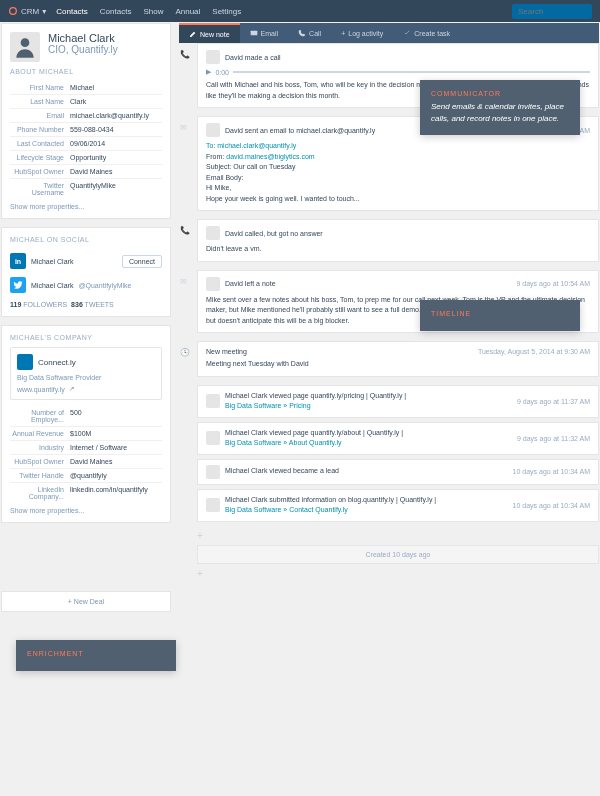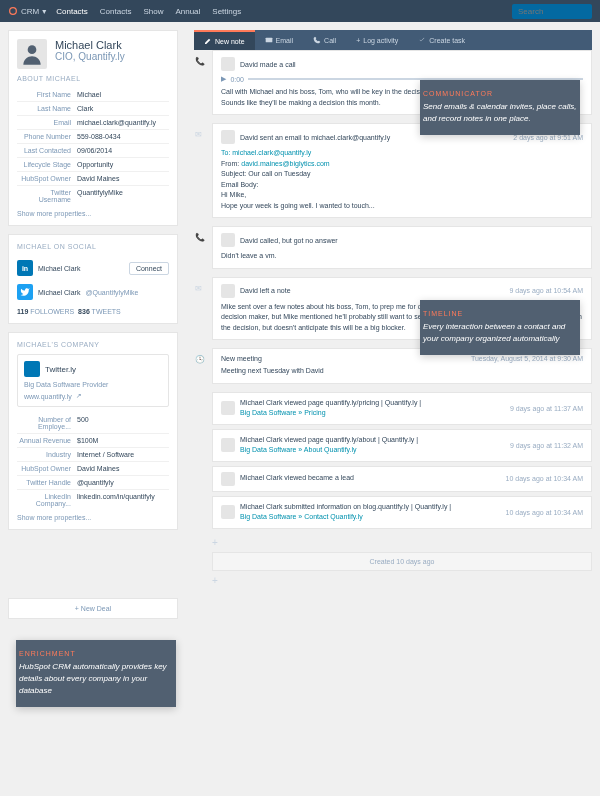--- a/index.html
+++ b/index.html
@@ -3,21 +3,21 @@
 <meta charset="utf-8">
 <style>
 *{margin:0;padding:0;box-sizing:border-box;font-family:-apple-system,Helvetica,Arial,sans-serif}
 body{background:#f0f0f0;font-size:8px;color:#333;width:600px}
 .topnav{background:#33475b;height:22px;display:flex;align-items:center;padding:0 8px;color:#cbd6e2;font-size:8px}
 .topnav .brand{display:flex;align-items:flex-end;margin-right:10px}
 .topnav .brand svg{width:10px;height:10px;margin-right:3px}
 .topnav .nav-item{margin-right:12px;cursor:pointer}
 .topnav .nav-item.active{color:#fff;font-weight:400}
 .topnav .search{margin-left:auto;background:#0369a1;border:none;color:#cbd6e2;padding:3px 6px;font-size:8px;width:80px;border-radius:2px}
-.page{display:flex;padding:8px;gap:16px}
+.page{display:flex;padding:1px;gap:8px}
 .left{width:170px}
 .right{flex:1;min-width:0}
 .card{background:#fff;border:1px solid #e5e5e5;padding:8px;margin-bottom:8px}
 .contact-header{display:flex;align-items:flex-start;gap:8px;margin-bottom:6px}
 .avatar{width:30px;height:30px;border-radius:2px;background:#e5e5e5;display:flex;align-items:center;justify-content:center}
 .avatar svg{width:26px;height:26px}
 .contact-name{font-size:11px;font-weight:500;color:#33475b}
 .contact-title{font-size:10px;color:#7c98b6}
 .sec-label{font-size:7px;letter-spacing:0.5px;color:#99acc2;text-transform:uppercase;margin-bottom:6px;font-weight:500}
 .prop-row{display:flex;padding:3px 0;border-bottom:1px solid #f0f0f0}
@@ -52,21 +52,21 @@
 .tl-author{font-size:7px;color:#33475b}
 .tl-time{margin-left:auto;font-size:7px;color:#99acc2}
 .tl-body{font-size:7px;color:#33475b;line-height:1.5}
 .tl-link{color:#0091ae}
 .tl-audio{display:flex;align-items:center;gap:4px;margin-bottom:4px;font-size:7px;color:#7c98b6}
 .tl-meeting-title{font-size:7px;color:#33475b}
 .view-item{background:#fff;border:1px solid #e5e5e5;padding:5px 8px;margin-bottom:4px;display:flex;align-items:center;gap:5px}
 .view-item .tl-body{flex:1}
 .created{background:#f5f5f5;border:1px solid #e5e5e5;padding:5px 8px;font-size:7px;color:#99acc2;text-align:center}
 .plus-row{padding:4px 0;font-size:10px;color:#cbd6e2}
-.callout{position:absolute;background:#516071;color:#fff;padding:10px 3px;width:160px;box-shadow:0 2px 8px rgba(0,0,0,0.2);font-size:8px}
+.callout{position:absolute;background:#516071;color:#fff;padding:10px 11px;width:160px;box-shadow:0 2px 8px rgba(0,0,0,0.2);font-size:8px}
 .callout-title{color:#ff7a59;letter-spacing:1px;font-size:7px;margin-bottom:4px;font-weight:500}
 .callout-text{font-style:italic;line-height:1.5}
 .timeline-col{margin-left:18px}
 .new-deal{background:#fff;border:1px solid #e5e5e5;padding:6px;text-align:center;font-size:7px;color:#7c98b6;cursor:pointer}
 </style>
 </head>
 <body>
 
 <div class="topnav">
   <div class="brand">
@@ -154,21 +154,21 @@
         <span class="social-text social-handle">@QuantifylyMike</span>
       </div>
       <div class="stats"><b>119</b> <span>FOLLOWERS</span>&nbsp;&nbsp;<b>836</b> <span>TWEETS</span></div>
     </div>
 
     <div class="card">
       <div class="sec-label">MICHAEL'S COMPANY</div>
       <div class="company-box">
         <div class="company-head">
           <div class="company-logo"></div>
-          <span class="company-name">Twitter.ly</span>
+          <span class="company-name">Connect.ly</span>
         </div>
         <div class="company-sub">Big Data Software Provider</div>
         <div class="company-url">
             <span>www.quantify.ly</span>
             <span>↗</span>
           </div>
       </div>
       <div id="company-props" style="margin-top:6px">
           <div class="prop-row">
             <div class="prop-label">Number of Employe...</div>
@@ -306,18 +306,16 @@
       </div>
   </div>
 </div>
 
 <div class="callout" style="top:80px;left:420px">
   <div class="callout-title">COMMUNICATOR</div>
   <div class="callout-text">Send emails &amp; calendar invites, place calls, and record notes in one place.</div>
 </div>
 <div class="callout" style="top:300px;left:420px">
   <div class="callout-title">TIMELINE</div>
-  <div class="callout-text">Every interaction between a contact and your company organized automatically</div>
 </div>
 <div class="callout" style="top:640px;left:16px">
   <div class="callout-title">ENRICHMENT</div>
-  <div class="callout-text">HubSpot CRM automatically provides key details about every company in your database</div>
 </div>
 
 </body></html>

